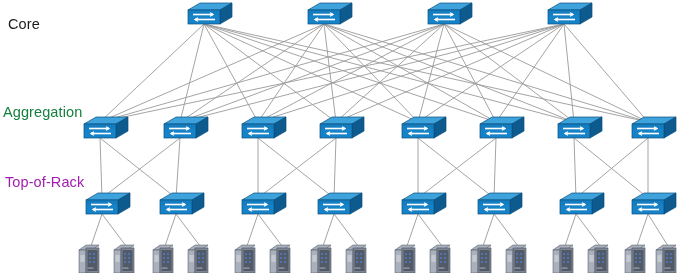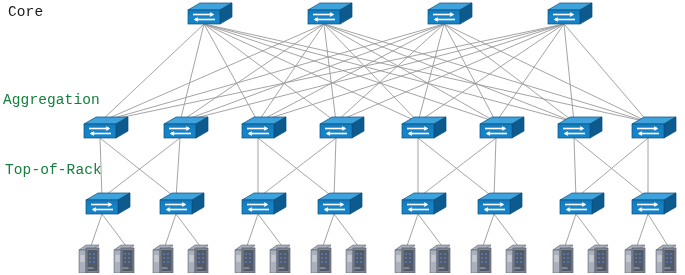--- a/index.html
+++ b/index.html
@@ -7,25 +7,26 @@
   #stage{
     position:relative;
     width:685px;height:275px;
     background:#ffffff;
     overflow:hidden;
     font-family:"Liberation Sans", sans-serif;
   }
   #links{position:absolute;left:0;top:0;width:685px;height:275px;}
   .tier-label{
     position:absolute;
-    font-family:Liberation Mono, monospace;
+    font-family:Liberation Sans, sans-serif;
     font-size:14.5px;
     color:#1a1a1a;
     white-space:nowrap;
     letter-spacing:0.1px;
+    margin-top:12px;
   }
   .node{position:absolute;}
   .switch svg, .server svg{display:block;}
 </style>
 </head>
 <body>
 
 <div id="stage">
 
   <svg id="links" viewBox="0 0 685 275" width="685" height="275">
@@ -91,21 +92,21 @@
       <line x1="494" y1="214" x2="518" y2="246" stroke="#9a9a9a" stroke-width="0.9"></line>
       <line x1="576" y1="214" x2="565" y2="246" stroke="#9a9a9a" stroke-width="0.9"></line>
       <line x1="576" y1="214" x2="600" y2="246" stroke="#9a9a9a" stroke-width="0.9"></line>
       <line x1="648" y1="214" x2="637" y2="246" stroke="#9a9a9a" stroke-width="0.9"></line>
       <line x1="648" y1="214" x2="668" y2="246" stroke="#9a9a9a" stroke-width="0.9"></line>
     </svg>
 
   <div id="labels">
       <div class="tier-label" style="left: 8px; top: 4px; color: rgb(26, 26, 26);">Core</div>
       <div class="tier-label" style="left: 3px; top: 92px; color: #15803d;">Aggregation</div>
-      <div class="tier-label" style="left: 5px; top: 162px; color: #15803d;">Top-of-Rack</div>
+      <div class="tier-label" style="left: 5px; top: 162px; color: #a21caf;">Top-of-Rack</div>
     </div>
   <div id="nodes">
       <div class="node switch" style="left: 186px; top: 2px; width: 48px; height: 24px;">
         <svg width="48" height="24" viewBox="0 0 48 24">
     <polygon points="2,8 14,1 46,1 34,8" fill="#3ea3dd" stroke="#0a4f7d" stroke-width="0.7"></polygon>
     <polygon points="34,8 46,1 46,15 34,22" fill="#0d5a8f" stroke="#0a4f7d" stroke-width="0.7"></polygon>
     <rect x="2" y="8" width="32" height="14" fill="#1683c8" stroke="#0a4f7d" stroke-width="0.7"></rect>
     <rect x="2" y="8" width="32" height="5" fill="#0f6aa6" opacity="0.25"></rect>
     <line x1="7" y1="12.5" x2="27" y2="12.5" stroke="#ffffff" stroke-width="1.6"></line>
     <line x1="9" y1="17.5" x2="29" y2="17.5" stroke="#ffffff" stroke-width="1.6"></line>

